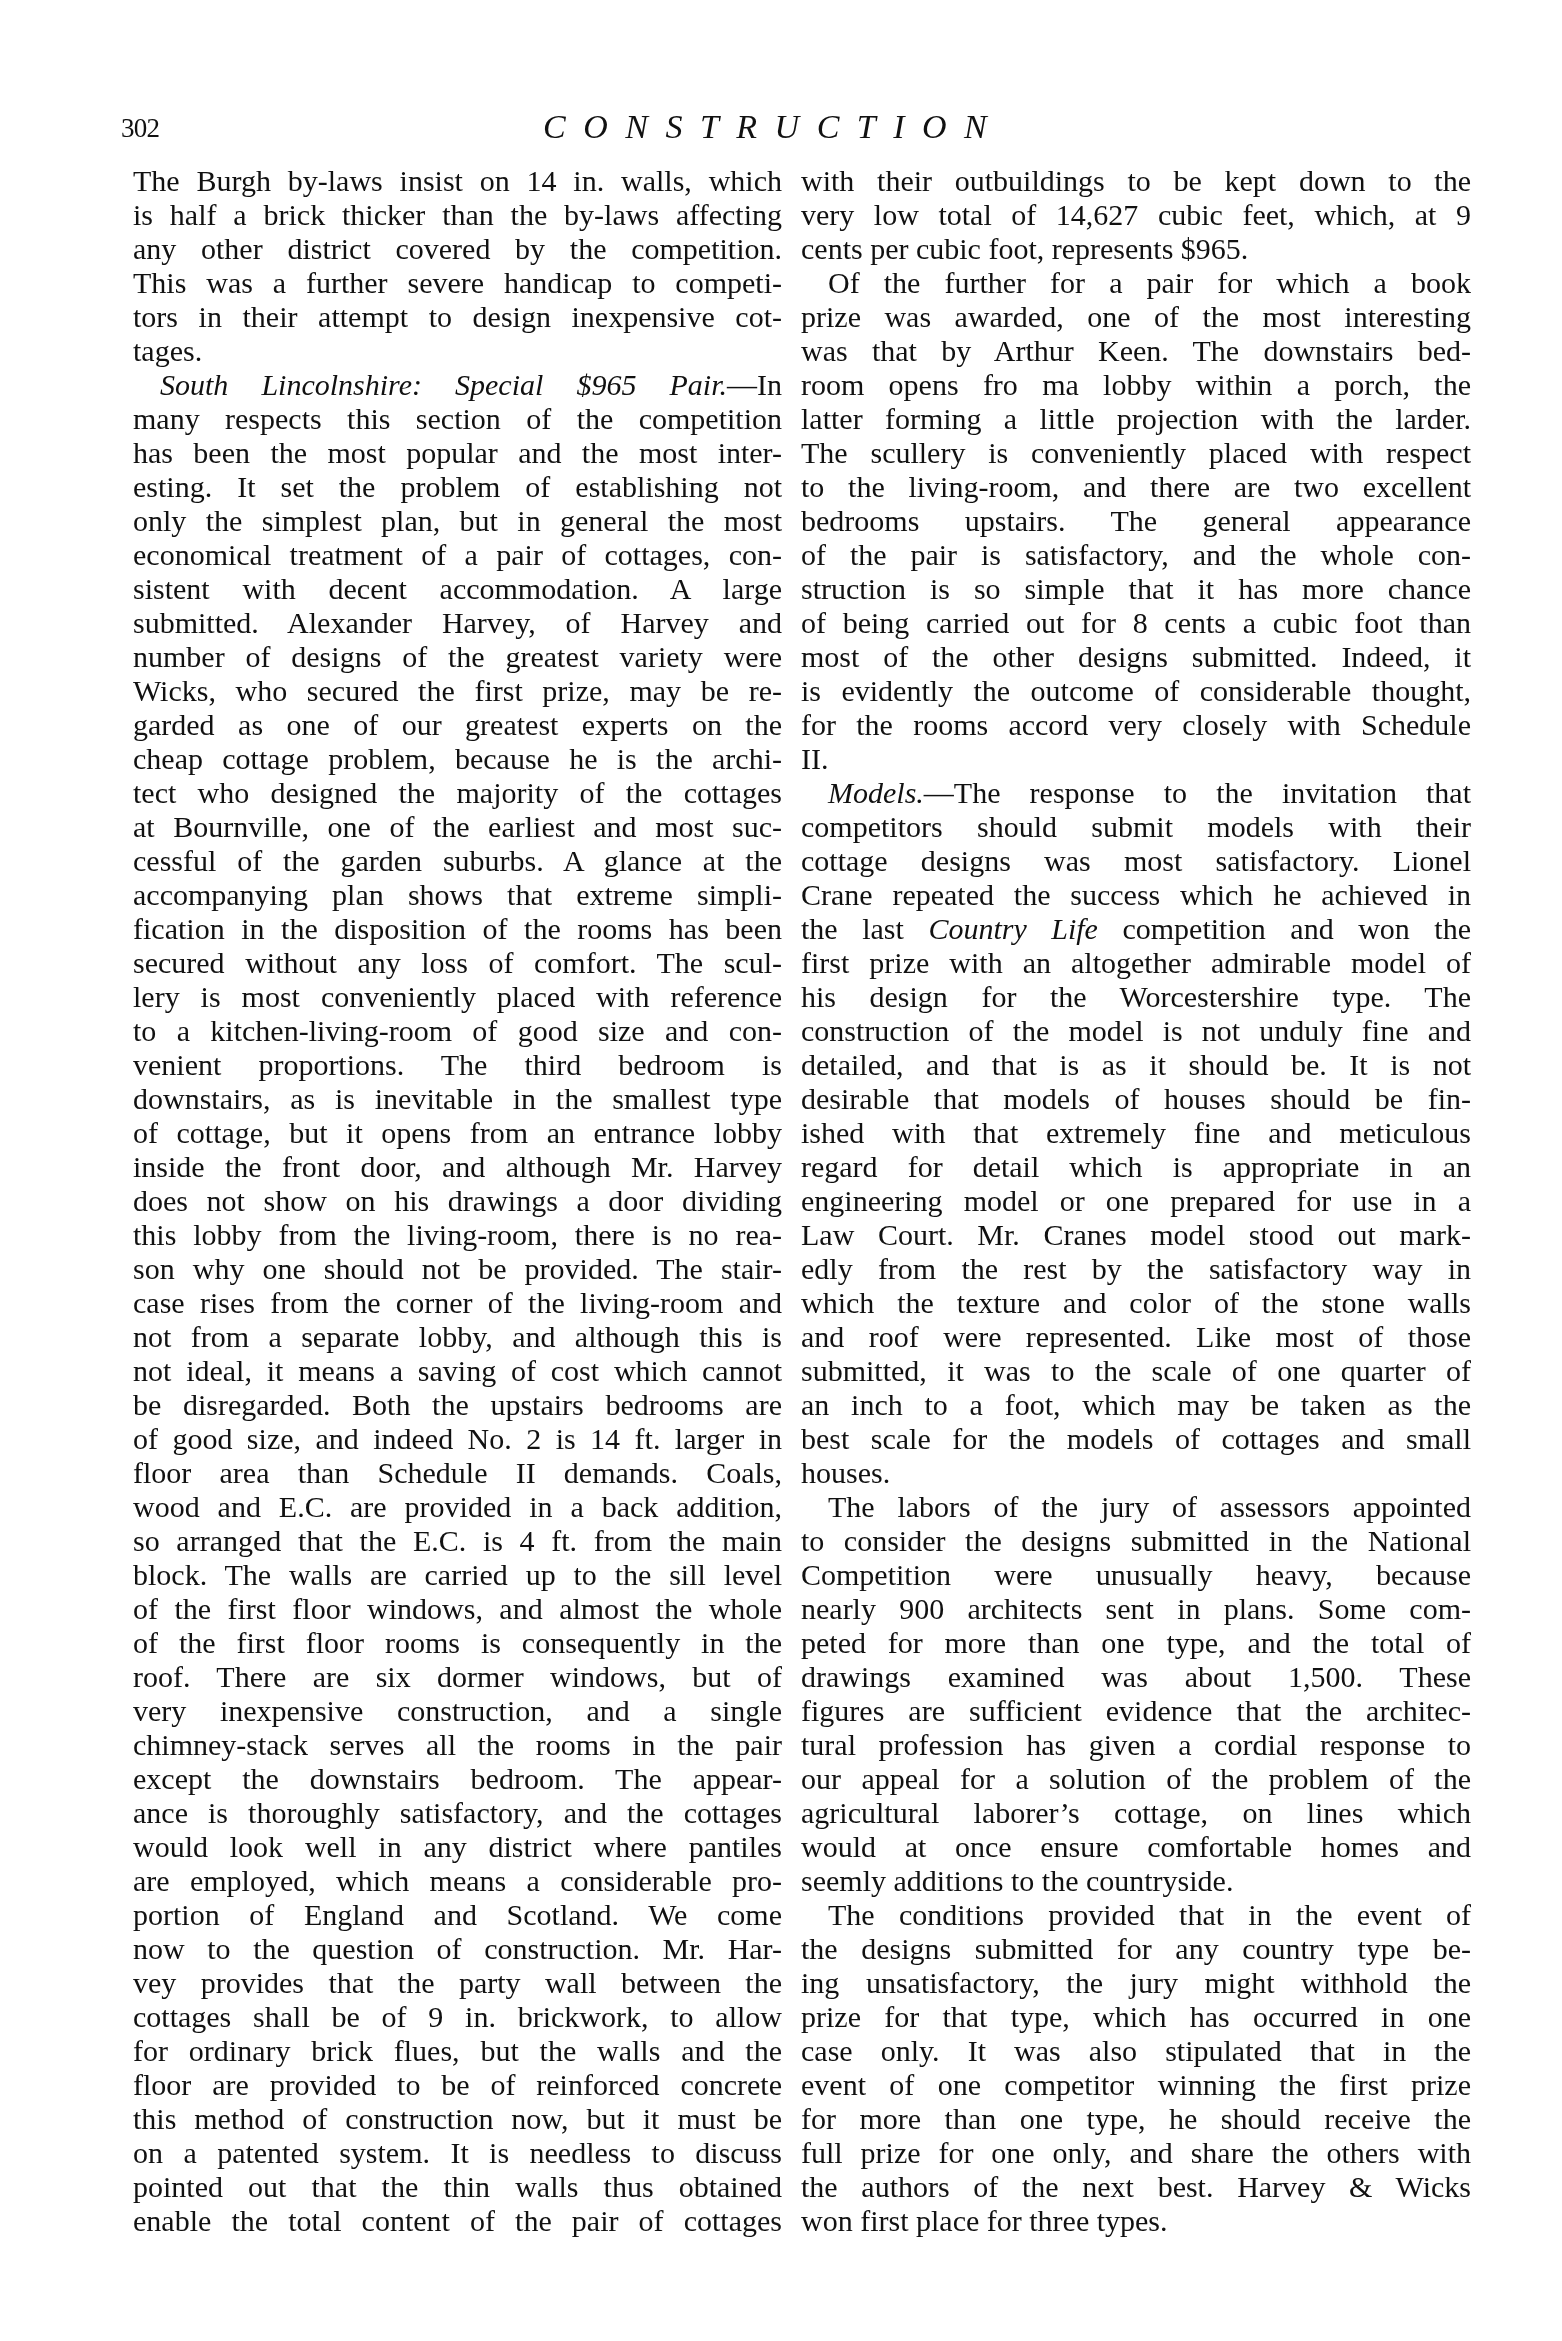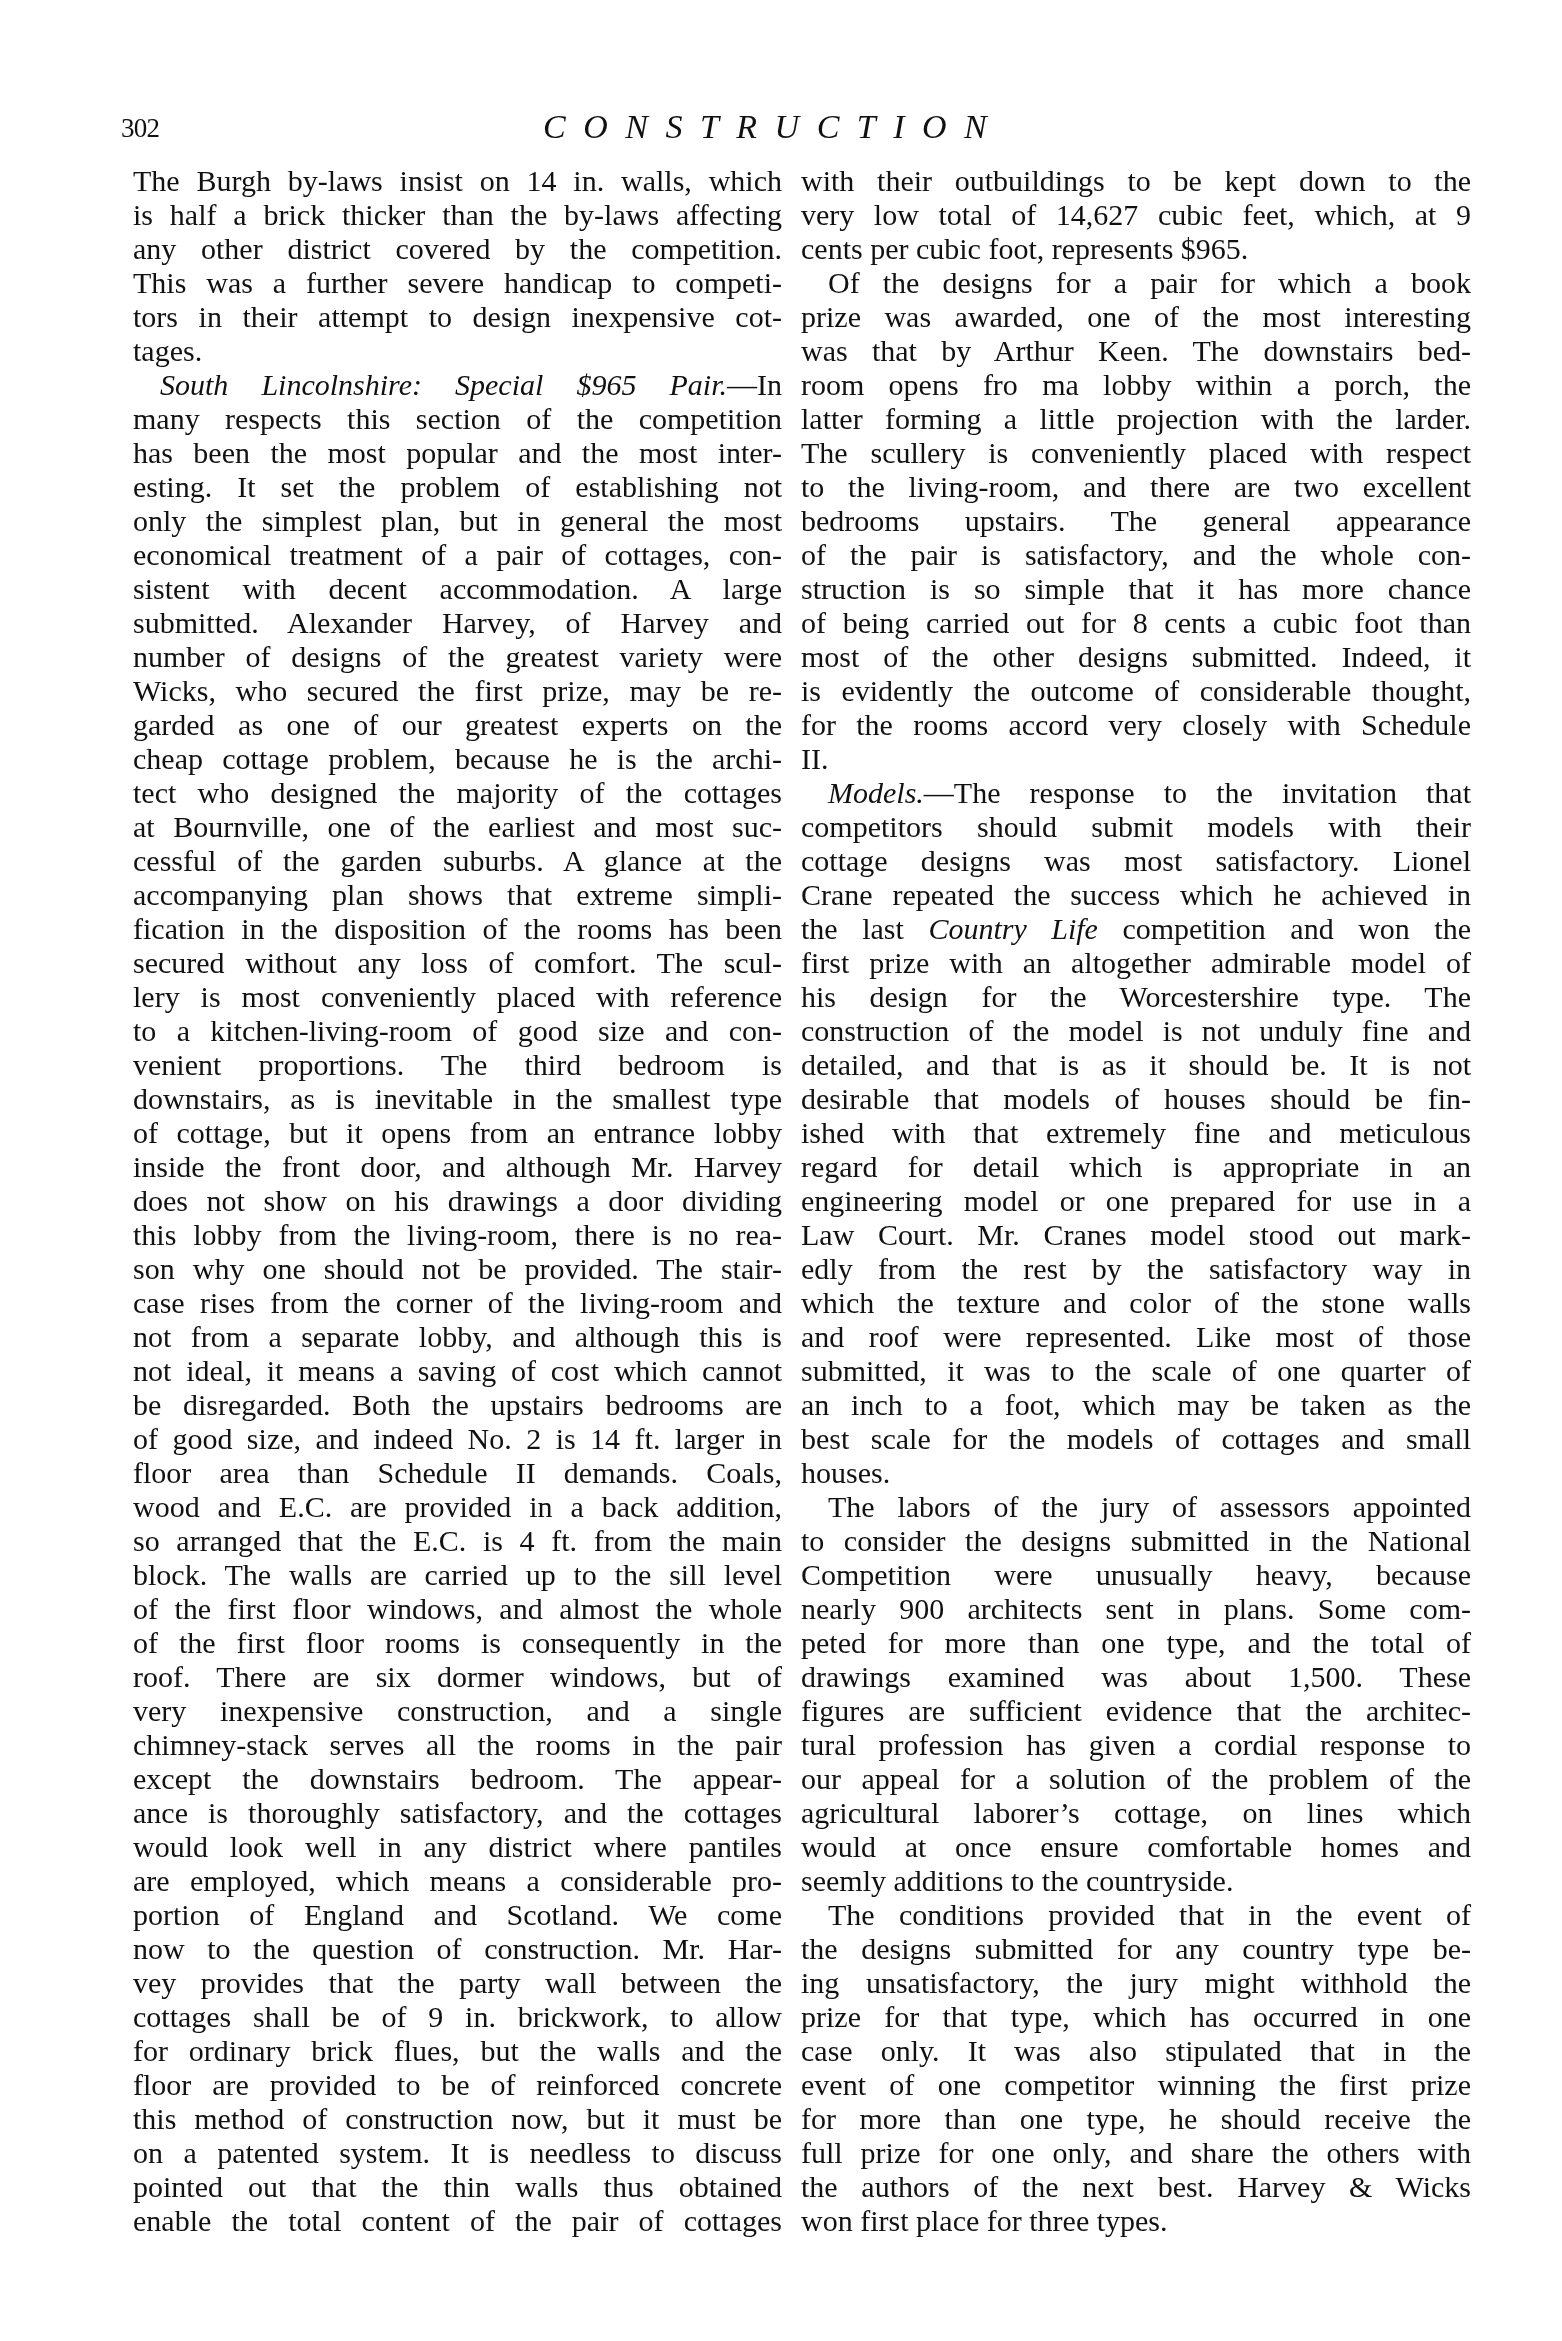--- a/index.html
+++ b/index.html
@@ -97,21 +97,21 @@
       <span class="line"><span>floor are provided to be of reinforced concrete</span></span>
       <span class="line"><span>this method of construction now, but it must be</span></span>
       <span class="line"><span>on a patented system.  It is needless to discuss</span></span>
       <span class="line"><span>pointed out that the thin walls thus obtained</span></span>
       <span class="line"><span>enable the total content of the pair of cottages</span></span>
     </div>
   <div class="column col-right">
       <span class="line"><span>with their outbuildings to be kept down to the</span></span>
       <span class="line"><span>very low total of 14,627 cubic feet, which, at 9</span></span>
       <span class="line last"><span>cents per cubic foot, represents $965.</span></span>
-      <span class="line indent"><span>Of the designs for a pair for which a book</span></span>
+      <span class="line indent"><span>Of the further for a pair for which a book</span></span>
       <span class="line"><span>prize was awarded, one of the most interesting</span></span>
       <span class="line"><span>was that by Arthur Keen.  The downstairs bed-</span></span>
       <span class="line"><span>room opens fro ma lobby within a porch, the</span></span>
       <span class="line"><span>latter forming a little projection with the larder.</span></span>
       <span class="line"><span>The scullery is conveniently placed with respect</span></span>
       <span class="line"><span>to the living-room, and there are two excellent</span></span>
       <span class="line"><span>bedrooms upstairs.  The general appearance</span></span>
       <span class="line"><span>of the pair is satisfactory, and the whole con-</span></span>
       <span class="line"><span>struction is so simple that it has more chance</span></span>
       <span class="line"><span>of being carried out for 8 cents a cubic foot than</span></span>

